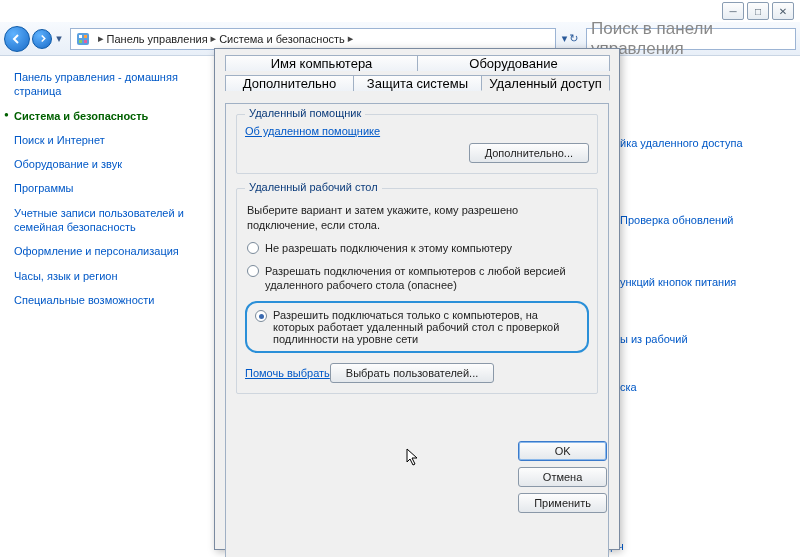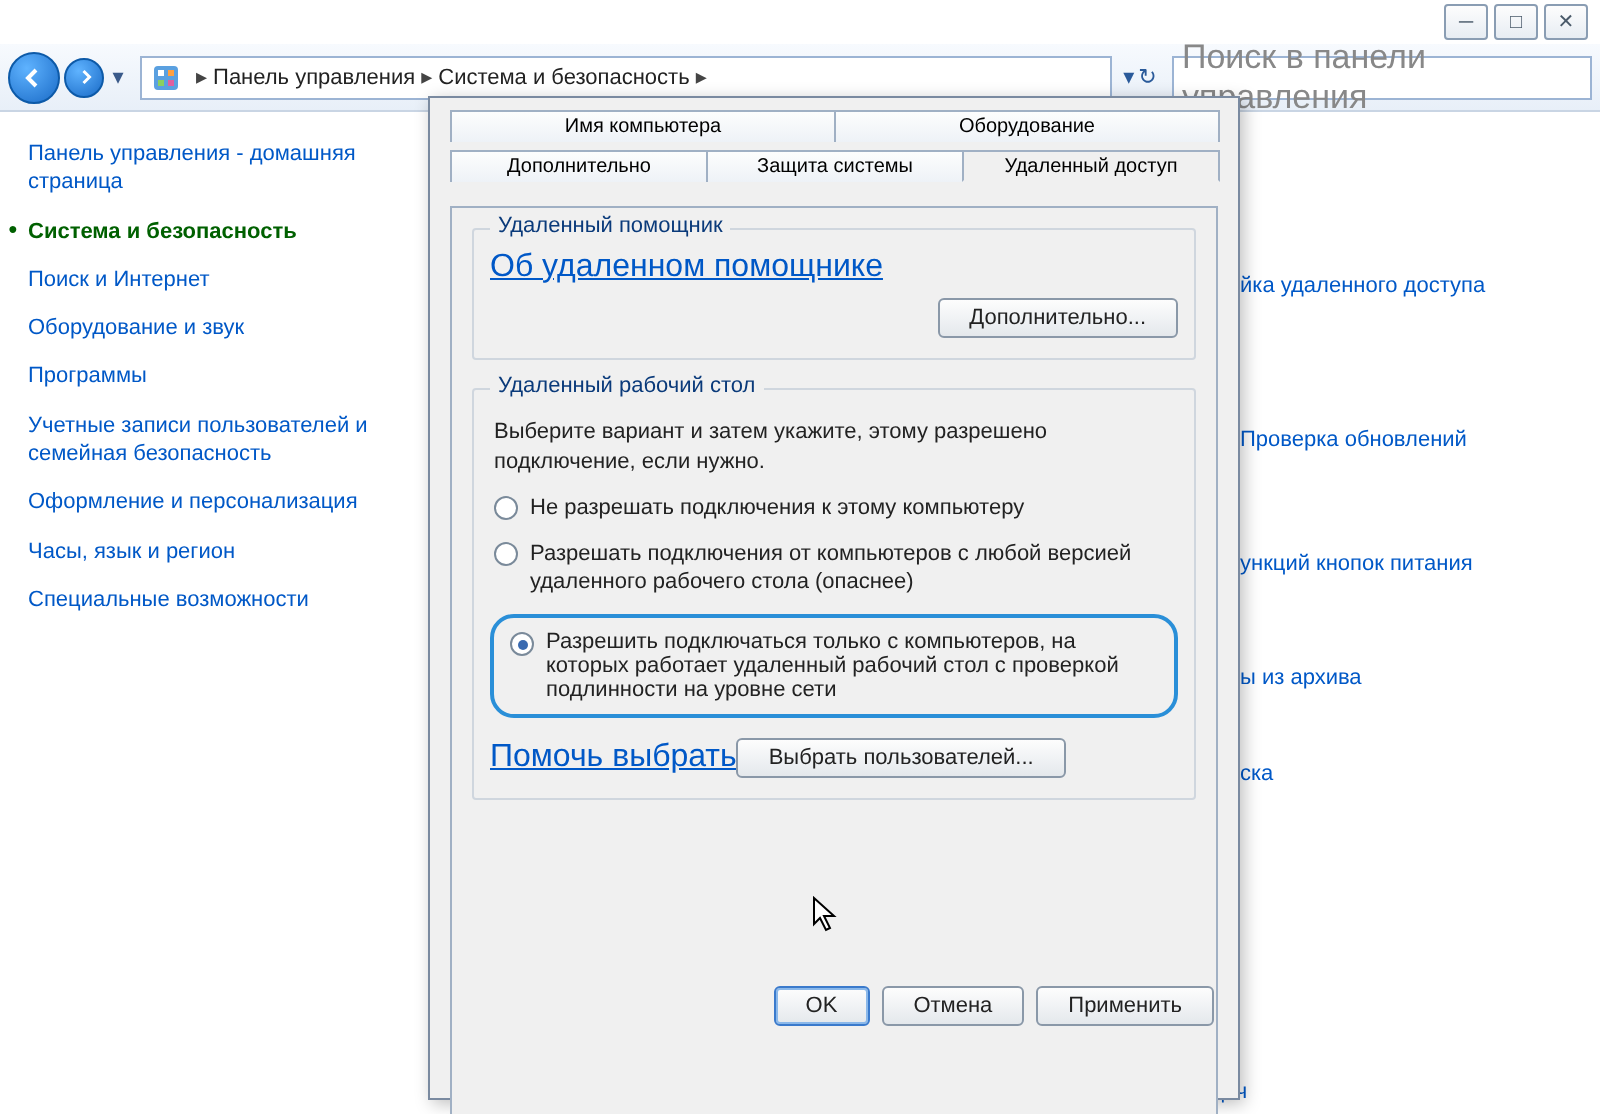--- a/index.html
+++ b/index.html
@@ -41,44 +41,44 @@
   .dialog { position:absolute; left:214px; top:48px; width:406px; height:502px; background:#f0f0f0; border:1px solid #7a8aa0; box-shadow: 2px 2px 8px rgba(0,0,0,0.25);}
   .dlg-title { height:26px; background: linear-gradient(#fdfdfe,#e8eef6); border-bottom:1px solid #c0cad6; display:flex; align-items:center; padding:0 6px; font-size:11px; color:#222;}
   .dlg-close { position:absolute; right:4px; top:3px; width:32px; height:16px; background: linear-gradient(#e89a8f,#c7412b); border:1px solid #8a2a1a; border-radius:2px; display:flex; align-items:center; justify-content:center; color:#fff; font-size:9px;}
   .dlg-body { padding: 6px 10px 10px 10px; height: calc(100% - 26px); position:relative;}
   
   
   .tabs { position:relative; height:42px; margin-bottom:6px;}
   .tab-row { display:flex; position:absolute; left:0; right:0;}
   .tab-row.r1 { top:0; z-index:1;}
   .tab-row.r2 { top:20px; z-index:2;}
-  .tab { flex:1; height:16px; background: linear-gradient(#fdfdfd,#eef2f7); border:1px solid #a0b0c4; border-bottom:none; font-size:10px; display:flex; align-items:center; justify-content:center; margin-right:-1px; cursor:pointer;}
+  .tab { flex:1; height:16px; background: linear-gradient(#fdfdfd,#eef2f7); border:1px solid #a0b0c4; border-bottom:none; font-size:13px; display:flex; align-items:center; justify-content:center; margin-right:-1px; cursor:pointer;}
   .tab.active { background:#f0f0f0; border-bottom:1px solid #f0f0f0; position:relative; z-index:3;}
   .tab-panel { border:1px solid #a0b0c4; background:#f0f0f0; padding:10px 10px 44px 10px; height:540px; position:relative;}
   
   
   .group { border:1px solid #cfd6de; border-radius:2px; padding:10px 8px 10px 8px; margin:0 0 14px 0; position:relative;}
   .group-title { position:absolute; top:-8px; left:8px; background:#f0f0f0; padding:0 4px; font-size:11px; color:#0a3a7a;}
   
   
   .hl { border:2px solid #2a8fd8; border-radius:12px; padding:6px 8px; display:flex; align-items:flex-start; gap:6px; font-size:11px; color:#222; margin-bottom:8px;}
   .chk { width:13px; height:13px; border:1px solid #7a8a9a; background:#fff; display:inline-flex; align-items:center; justify-content:center; flex-shrink:0; margin-top:1px;}
   .chk::after { content:"✓"; font-size:9px; color:#2a6ab0;}
-  .link { color:#0058c7; text-decoration:underline; cursor:pointer; font-size:16px;}
+  .link { color:#0058c7; text-decoration:underline; cursor:pointer; font-size:11px;}
   .btn { background: linear-gradient(#fdfdfd,#e4e8ec); border:1px solid #8a98a8; border-radius:3px; padding:3px 15px; font-size:11px; cursor:pointer; color:#222;}
   .btn-row-right { text-align:right; margin-top:6px;}
   
   .radio { width:12px; height:12px; border:1px solid #7a8a9a; border-radius:50%; background:#fff; flex-shrink:0; margin-top:1px; display:inline-flex; align-items:center; justify-content:center;}
   .radio.checked::after { content:""; width:5px; height:5px; border-radius:50%; background:#3a6ab0;}
   .radio-row { display:flex; align-items:flex-start; gap:6px; font-size:11px; color:#222; margin:8px 2px; line-height:1.35;}
   .desc { font-size:11px; color:#222; margin:4px 2px 8px 2px; line-height:1.35;}
   
   .group2-footer { display:flex; align-items:center; margin-top:10px;}
   
-  .dlg-buttons { position:absolute; right:12px; bottom:10px; display:flex; gap:6px;}
+  .dlg-buttons { position:absolute; right:12px; bottom:10px; display:flex; gap:6px;flex-direction:column;}
   .btn.primary { border-color:#3a7acc; box-shadow: 0 0 0 1px #8ab8ea inset;}
   
   .cursor { position:absolute; left:406px; top:448px; font-size:14px; color:#000; pointer-events:none; z-index:100;}
   
   svg { display:block;}
 </style>
 </head>
 <body>
 
 <div class="win-controls">
@@ -133,21 +133,21 @@
     <a class="sb-link">Специальные возможности</a>
   </div>
 
   <div class="rightpane">
     <a class="rp-link">йка удаленного доступа</a>
     <div style="height:30px"></div>
     <a class="rp-link">Проверка обновлений</a>
     <div style="height:14px"></div>
     <a class="rp-link">ункций кнопок питания</a>
     <div style="height:10px"></div>
-    <a class="rp-link">ы из архива</a>
+    <a class="rp-link">ы из рабочий</a>
     <a class="rp-link">ска</a>
   </div>
 
   <div class="bottom-links">
     <a class="bl-link">
       <span class="shield">
           <svg width="14" height="14" viewBox="0 0 14 14">
             <path d="M7 1 L12 3 V7 C12 10 9 13 7 13 C5 13 2 10 2 7 V3 Z" fill="#ffd060" stroke="#caa020"></path>
             <rect x="2" y="6" width="10" height="1" fill="#4080d0"></rect>
           </svg>
@@ -184,21 +184,21 @@
       <div class="group">
         <div class="group-title">Удаленный помощник</div>
         <a class="link">Об удаленном помощнике</a>
         <div class="btn-row-right">
           <button class="btn">Дополнительно...</button>
         </div>
       </div>
 
       <div class="group">
         <div class="group-title">Удаленный рабочий стол</div>
-        <div class="desc">Выберите вариант и затем укажите, этому разрешено подключение, если нужно.</div>
+        <div class="desc">Выберите вариант и затем укажите, кому разрешено подключение, если стола.</div>
 
         <div class="radio-row">
           <span class="radio"></span>
           <span>Не разрешать подключения к этому компьютеру</span>
         </div>
         <div class="radio-row">
           <span class="radio"></span>
           <span>Разрешать подключения от компьютеров с любой версией удаленного рабочего стола (опаснее)</span>
         </div>
         <div class="hl" style="margin-top:6px">

